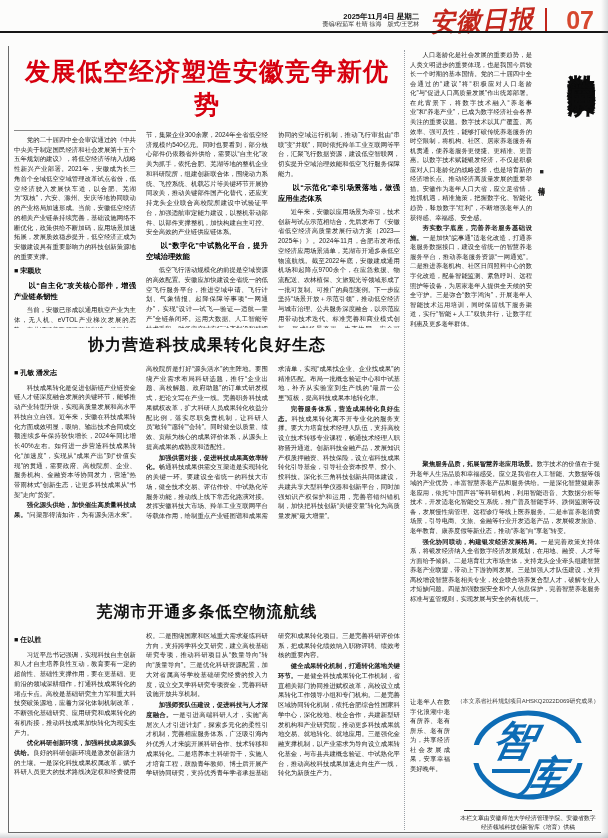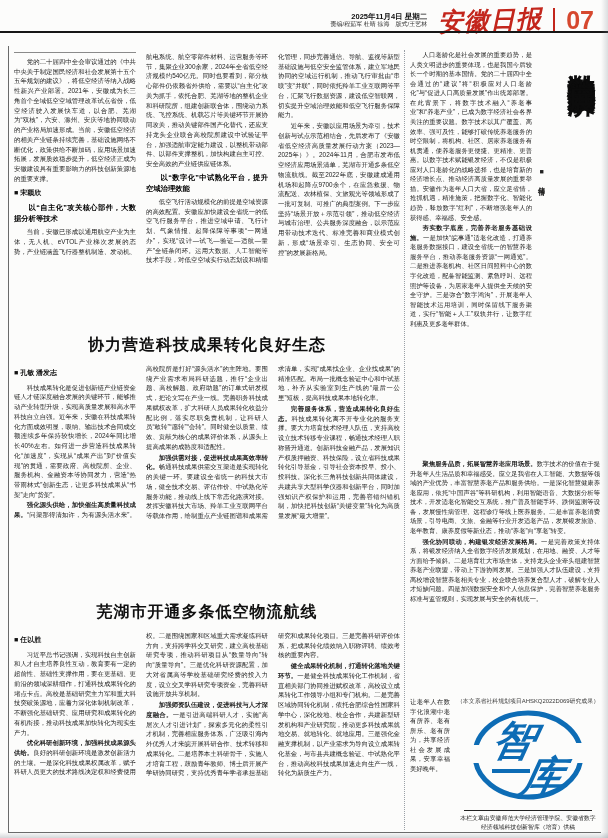--- a/index.html
+++ b/index.html
@@ -11,21 +11,21 @@
        background:linear-gradient(to bottom,rgba(0,0,0,0),rgba(120,130,140,.3));}
 
   
   .header{position:absolute;top:4px;right:14px;display:flex;align-items:center;gap:11px;}
   .header-meta{text-align:right;line-height:1.25;}
   .date{font-size:7.5px;font-weight:bold;color:#101010;}
   .staff{font-size:6px;color:#333;}
   .masthead{font-family:"Liberation Serif","DejaVu Serif",serif;font-size:25px;font-weight:900;
        color:#c3261c;font-style:italic;transform:rotate(-2deg);letter-spacing:1px;white-space:nowrap;}
   .pagebar{width:2px;height:25px;background:#c3261c;}
-  .pagenum{font-size:25px;font-weight:bold;color:#d6482e;}
+  .pagenum{font-size:25px;font-weight:bold;color:#d6482e;margin-left:8px;}
   .toprule{position:absolute;top:31px;left:0;width:608px;height:2px;background:#161616;}
   .frame{position:absolute;left:8px;top:46px;width:592px;height:786px;
        border-left:1px solid #6a6a6a;border-bottom:1px solid #6a6a6a;}
   .vsep{position:absolute;left:404px;top:50px;height:780px;border-left:1px dotted #9aa0a6;}
 
   
   .cols{column-count:3;column-gap:10px;font-size:6.4px;line-height:1.52;text-align:justify;color:#222;}
   p{margin:0 0 1px;text-indent:2em;}
   .byline{font-weight:bold;font-size:7px;margin:4px 0;text-indent:0;color:#111;}
   .subhead{font-weight:bold;font-size:7.3px;margin:3px 0;text-indent:2em;color:#000;}
@@ -71,27 +71,29 @@
   </div>
   <div class="masthead">安徽日报</div>
   <div class="pagebar"></div>
   <div class="pagenum">07</div>
 </div>
 <div class="toprule"></div>
 <div class="frame"></div>
 <div class="vsep"></div>
 
 <div class="art-top">
+  <div class="h-red">发展低空经济塑造安徽竞争新优势</div>
   <div class="cols">
     <p class="intro">党的二十届四中全会审议通过的《中共中央关于制定国民经济和社会发展第十五个五年规划的建议》，将低空经济等纳入战略性新兴产业部署。2021年，安徽成为长三角首个全域低空空域管理改革试点省份，低空经济驶入发展快车道，以合肥、芜湖为“双核”，六安、滁州、安庆等地协同联动的产业格局加速形成。当前，安徽低空经济的相关产业链条持续完善，基础设施网络不断优化，政策供给不断加码，应用场景加速拓展，发展质效稳步提升，低空经济正成为安徽建设具有重要影响力的科技创新策源地的重要支撑。</p>
     <div class="byline">■ 宋颖欣</div>
-    <div class="subhead">以“自主化”攻关核心部件，大数据分析等技术</div>
+    <div class="subhead">以“自主化”攻关核心部件，增强产业链条韧性</div>
     <p>当前，安徽已形成以通用航空产业为主体，无人机、eVTOL产业梯次发展的态势，产业链涵盖飞行器整机制造、发动机、航电系统、航空零部件材料、运营服务等环节，集聚企业300余家，2024年全省低空经济规模约540亿元。同时也要看到，部分核心部件仍依赖省外供给，需要以“自主化”攻关为抓手，依托合肥、芜湖等地的整机企业和科研院所，组建创新联合体，围绕动力系统、飞控系统、机载芯片等关键环节开展协同攻关，推动关键部件国产化替代，还应支持龙头企业联合高校院所建设中试验证平台，加强适航审定能力建设，以整机带动部件、以部件支撑整机，加快构建自主可控、安全高效的产业链供应链体系。</p>
     <div class="subhead">以“数字化”中试熟化平台，提升空域治理效能</div>
     <p>低空飞行活动规模化的前提是空域资源的高效配置。安徽应加快建设全省统一的低空飞行服务平台，推进空域申请、飞行计划、气象情报、起降保障等事项“一网通办”，实现“设计—试飞—验证—适航—量产”全链条闭环。运用大数据、人工智能等技术手段，对低空空域实行动态划设和精细化管理，同步完善通信、导航、监视等新型基础设施与低空安全监管体系，建立军地民协同的空域运行机制，推动飞行审批由“串联”变“并联”，同时依托羚羊工业互联网等平台，汇聚飞行数据资源，建设低空智联网，切实提升空域治理效能和低空飞行服务保障能力。</p>
+    <div class="subhead">以“示范化”牵引场景落地，做强应用生态体系</div>
     <p>近年来，安徽以应用场景为牵引，技术创新与试点示范相结合，先后发布了《安徽省低空经济高质量发展行动方案（2023—2025年）》。2024年11月，合肥市发布低空经济应用场景清单，芜湖市开通多条低空物流航线。截至2022年底，安徽建成通用机场和起降点9700余个，在应急救援、物流配送、农林植保、文旅观光等领域形成了一批可复制、可推广的典型案例。下一步应坚持“场景开放＋示范引领”，推动低空经济与城市治理、公共服务深度融合，以示范应用带动技术迭代、标准完善和商业模式创新，形成“场景牵引、生态协同、安全可控”的发展新格局。</p>
   </div>
 </div>
 
 <div class="art-mid">
   <div class="h-black">协力营造科技成果转化良好生态</div>
   <div class="cols">
     <div class="byline">■ 孔敏 潘发志</div>
     <p>科技成果转化是促进创新链产业链资金链人才链深度融合发展的关键环节，能够推动产业转型升级，实现高质量发展和高水平科技自立自强。近年来，安徽在科技成果转化方面成效明显，吸纳、输出技术合同成交额连续多年保持较快增长，2024年同比增长40%左右。如何进一步营造科技成果转化“加速度”，实现从“成果产出”到“价值实现”的贯通，需要政府、高校院所、企业、服务机构、金融资本等协同发力，营造“热带雨林式”创新生态，让更多科技成果从“书架”走向“货架”。</p>
     <p><span class="lead">强化源头供给，加快催生高质量科技成果。</span><span>“问渠那得清如许，为有源头活水来”。高校院所是打好“源头活水”的主阵地。要围绕产业需求布局科研选题，推行“企业出题、高校解题、政府助题”的订单式研发模式，把论文写在产业一线。完善职务科技成果赋权改革，扩大科研人员成果转化收益分配比例，落实尽职免责机制，让科研人员“敢转”“愿转”“会转”。同时健全以质量、绩效、贡献为核心的成果评价体系，从源头上提高成果的成熟度和适配性。</span></p>

